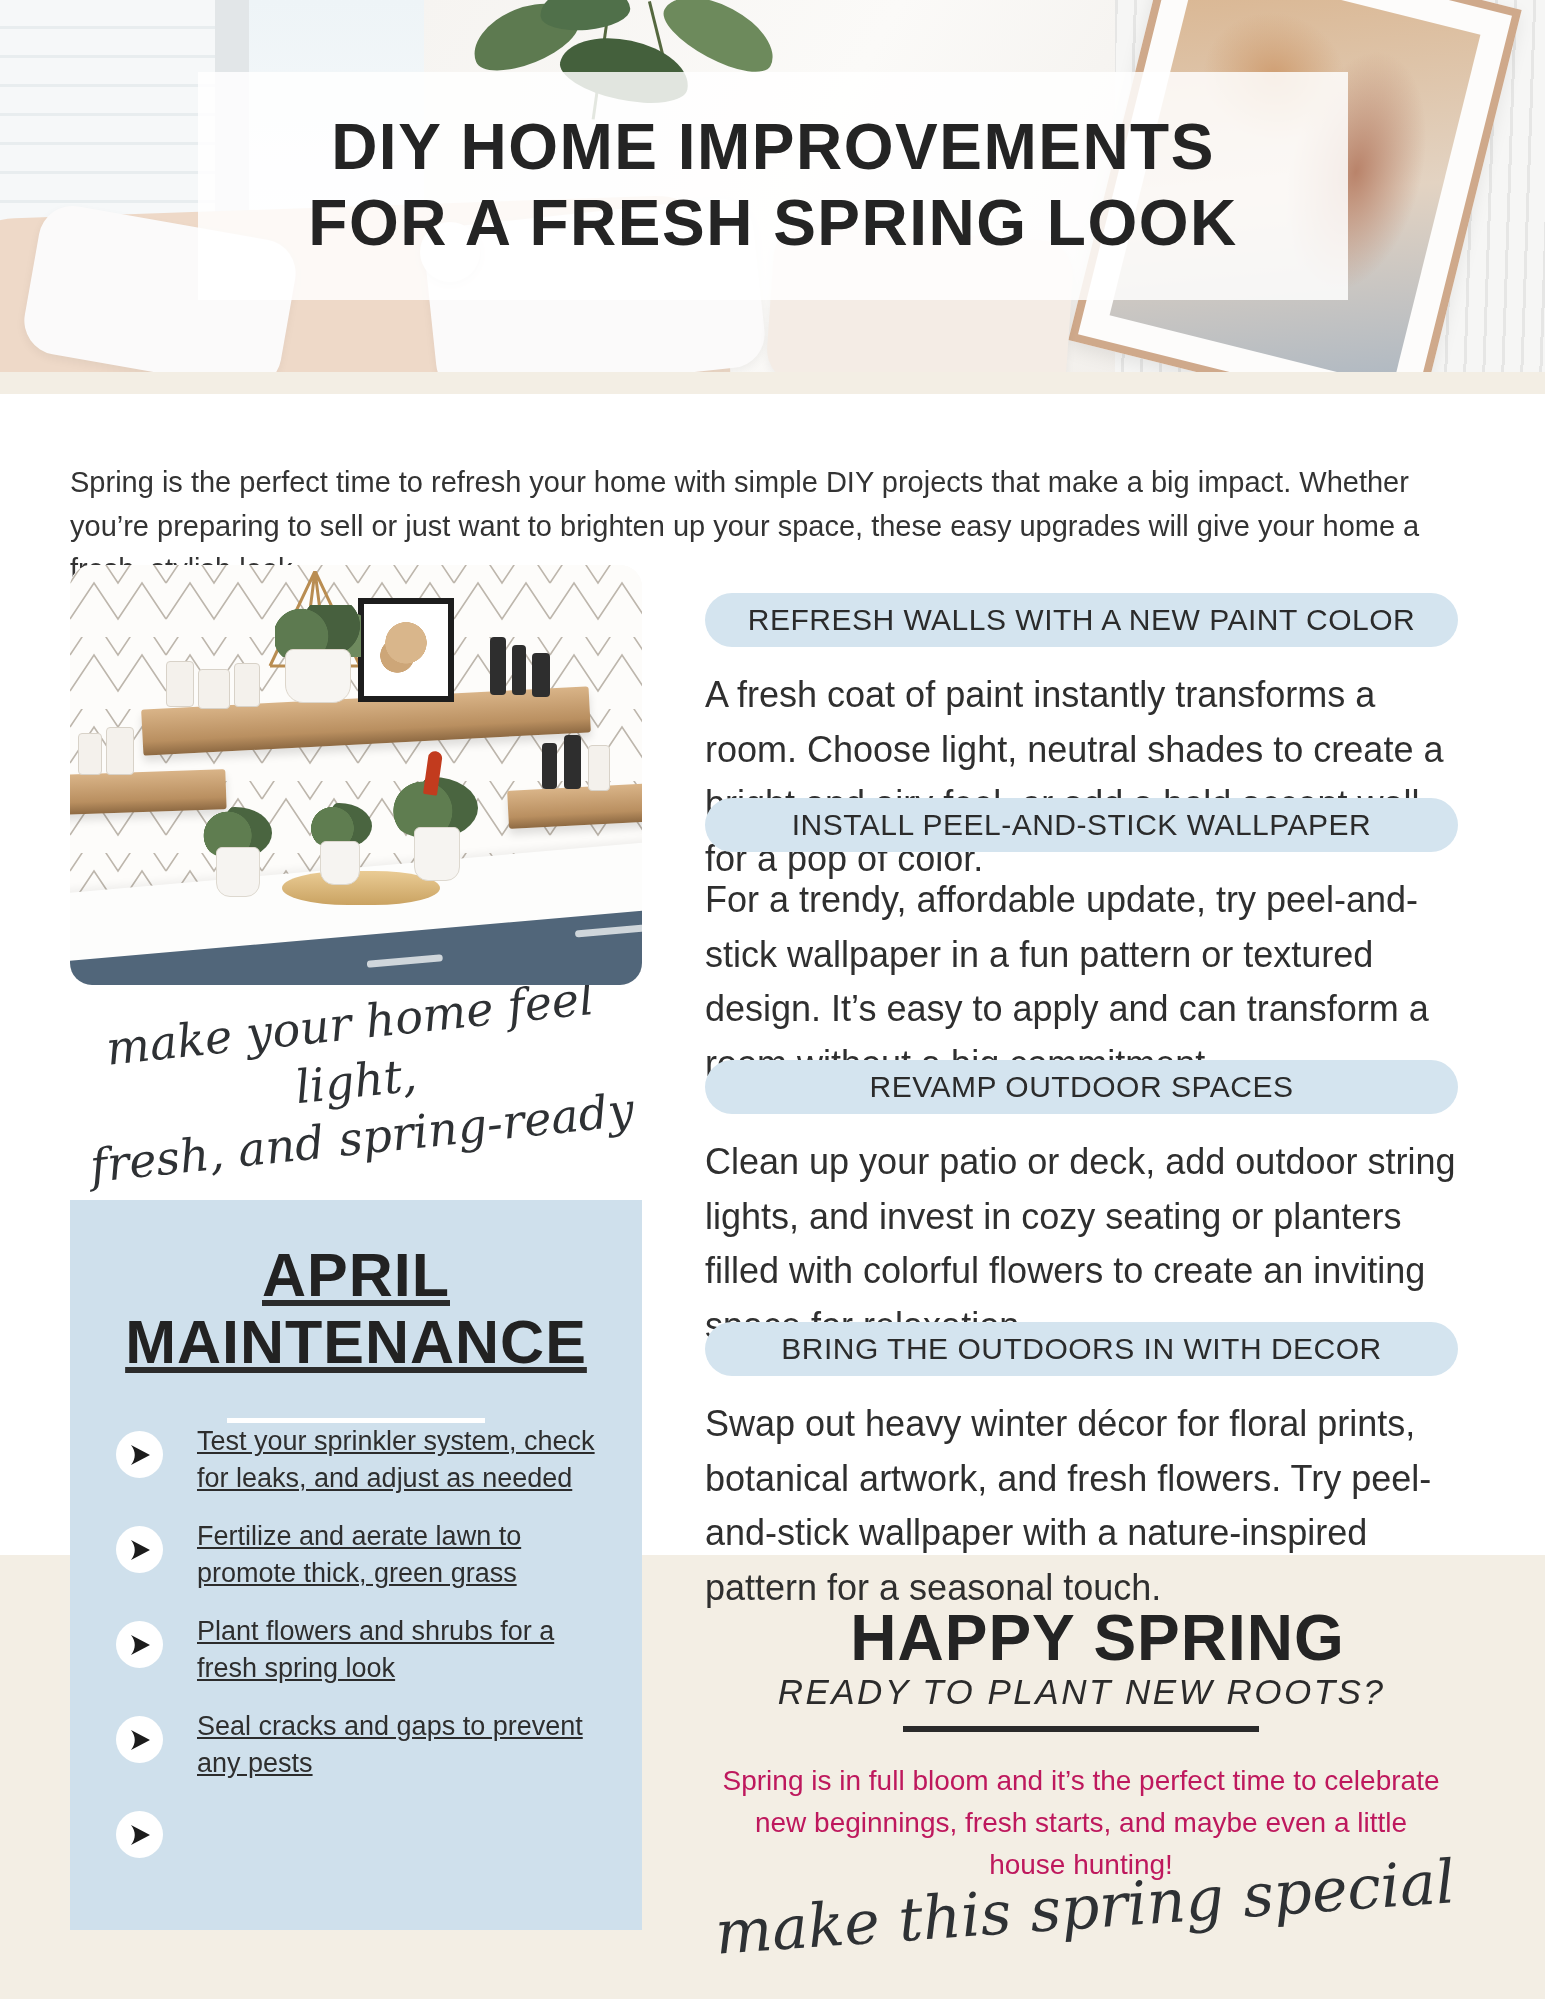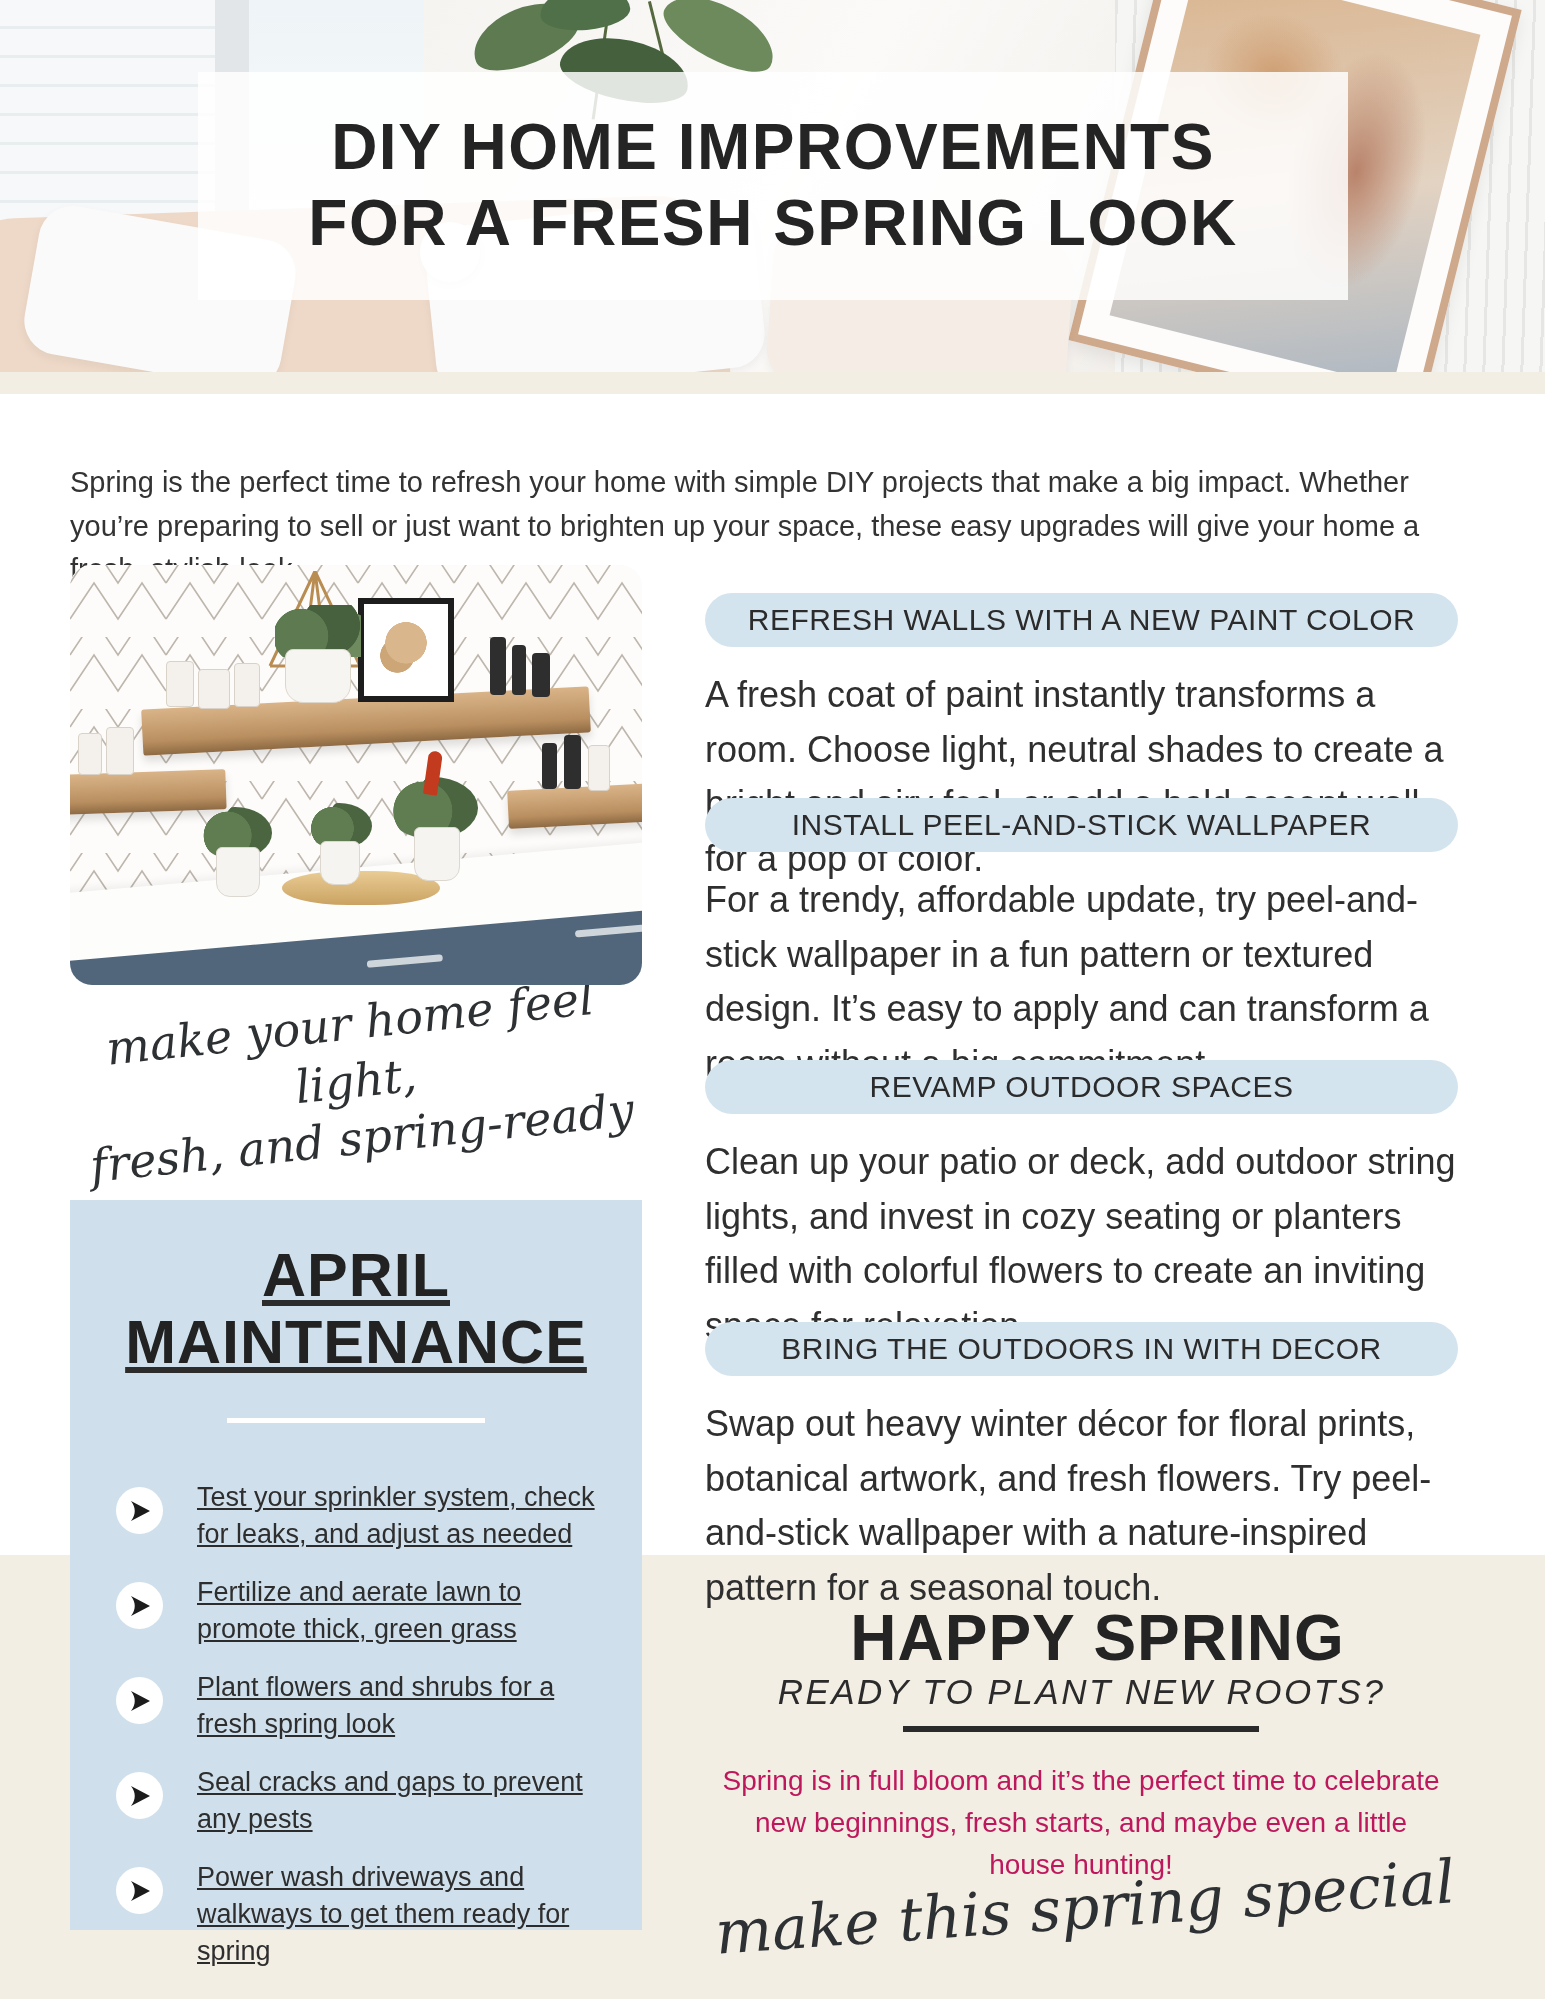--- a/index.html
+++ b/index.html
@@ -100,21 +100,21 @@
     font-size:46px;line-height:1.25;transform:rotate(-6deg);}
   .script-footer{position:absolute;left:-40px;top:1872px;width:840px;text-align:center;
     font-size:60px;transform:rotate(-4deg);}
 
   
   .april-box{position:absolute;left:0;top:1200px;width:572px;height:730px;
     background:var(--box-blue,#cfe0ec);box-sizing:border-box;padding:42px 28px 0 28px;text-decoration:underline;}
   .april-title{font-size:61px;font-weight:700;letter-spacing:1px;color:#222;
     line-height:1.1;text-align:center;margin:0;}
   .april-divider{width:258px;height:5px;background:#ffffff;margin:42px auto 0;}
-  .april-list{margin-top:56px;display:flex;flex-direction:column;gap:21px;}
+  .april-list{display:flex;flex-direction:column;gap:21px;}
   .april-item{display:flex;gap:34px;align-items:flex-start;padding-left:18px;}
   .arrow-badge{flex:0 0 auto;width:47px;height:47px;border-radius:50%;background:#ffffff;
     display:flex;align-items:center;justify-content:center;margin-top:8px;}
   .arrow-badge svg{width:24px;height:24px;display:block;}
   .april-item-text{font-size:27px;line-height:1.37;color:#2e2e2e;}
 
   
   .section{position:absolute;left:0;width:753px;}
   .sec-1{top:545px;margin-top:48px;} .sec-2{top:798px;} .sec-3{top:1060px;} .sec-4{top:1322px;}
   .pill{height:54px;border-radius:27px;background:var(--pill-blue,#d4e4ef);
@@ -275,21 +275,20 @@
           </span>
           <span class="april-item-text">Seal cracks and gaps to prevent any pests</span>
         </div>
 
         <div class="april-item">
           <span class="arrow-badge">
             <svg viewBox="0 0 24 24">
                 <path d="M3 2 L22 12 L3 22 C8 15.5 8 8.5 3 2 Z" fill="#1c1c1c"></path>
               </svg>
           </span>
-          <span class="april-item-text">Power wash driveways and walkways to get them ready for spring</span>
         </div>
 
       </div>
     </div>
   </div>
 
   <div class="right-col">
 
     <div class="section sec-1">
       <div class="pill">REFRESH WALLS WITH A NEW PAINT COLOR</div>

